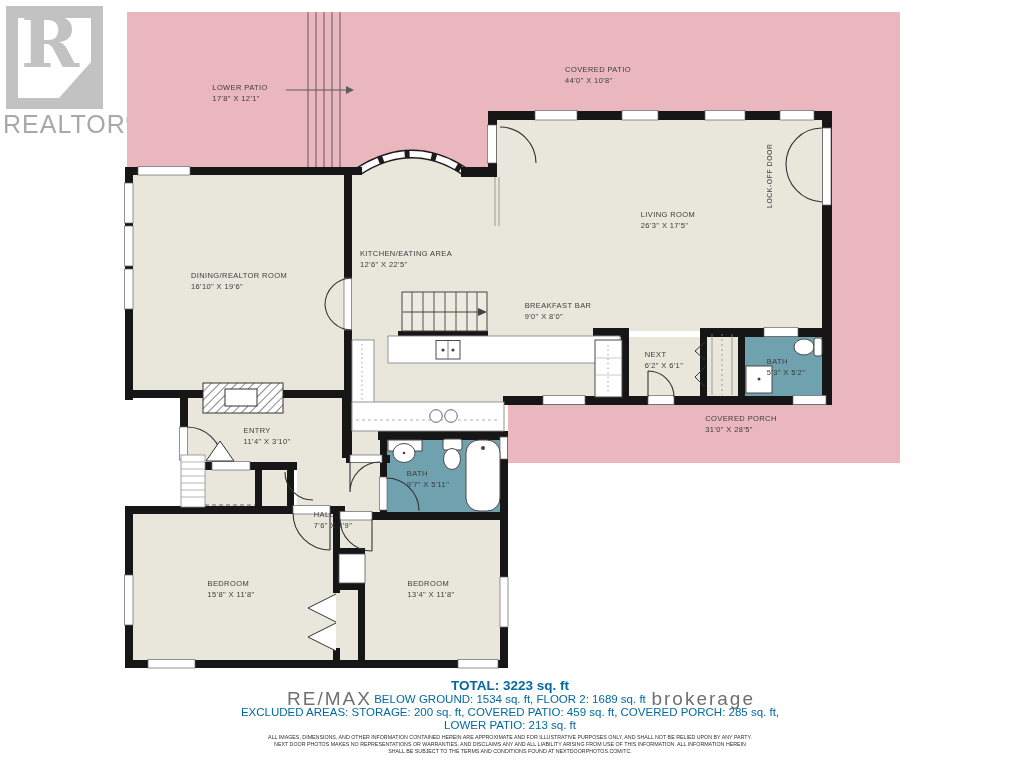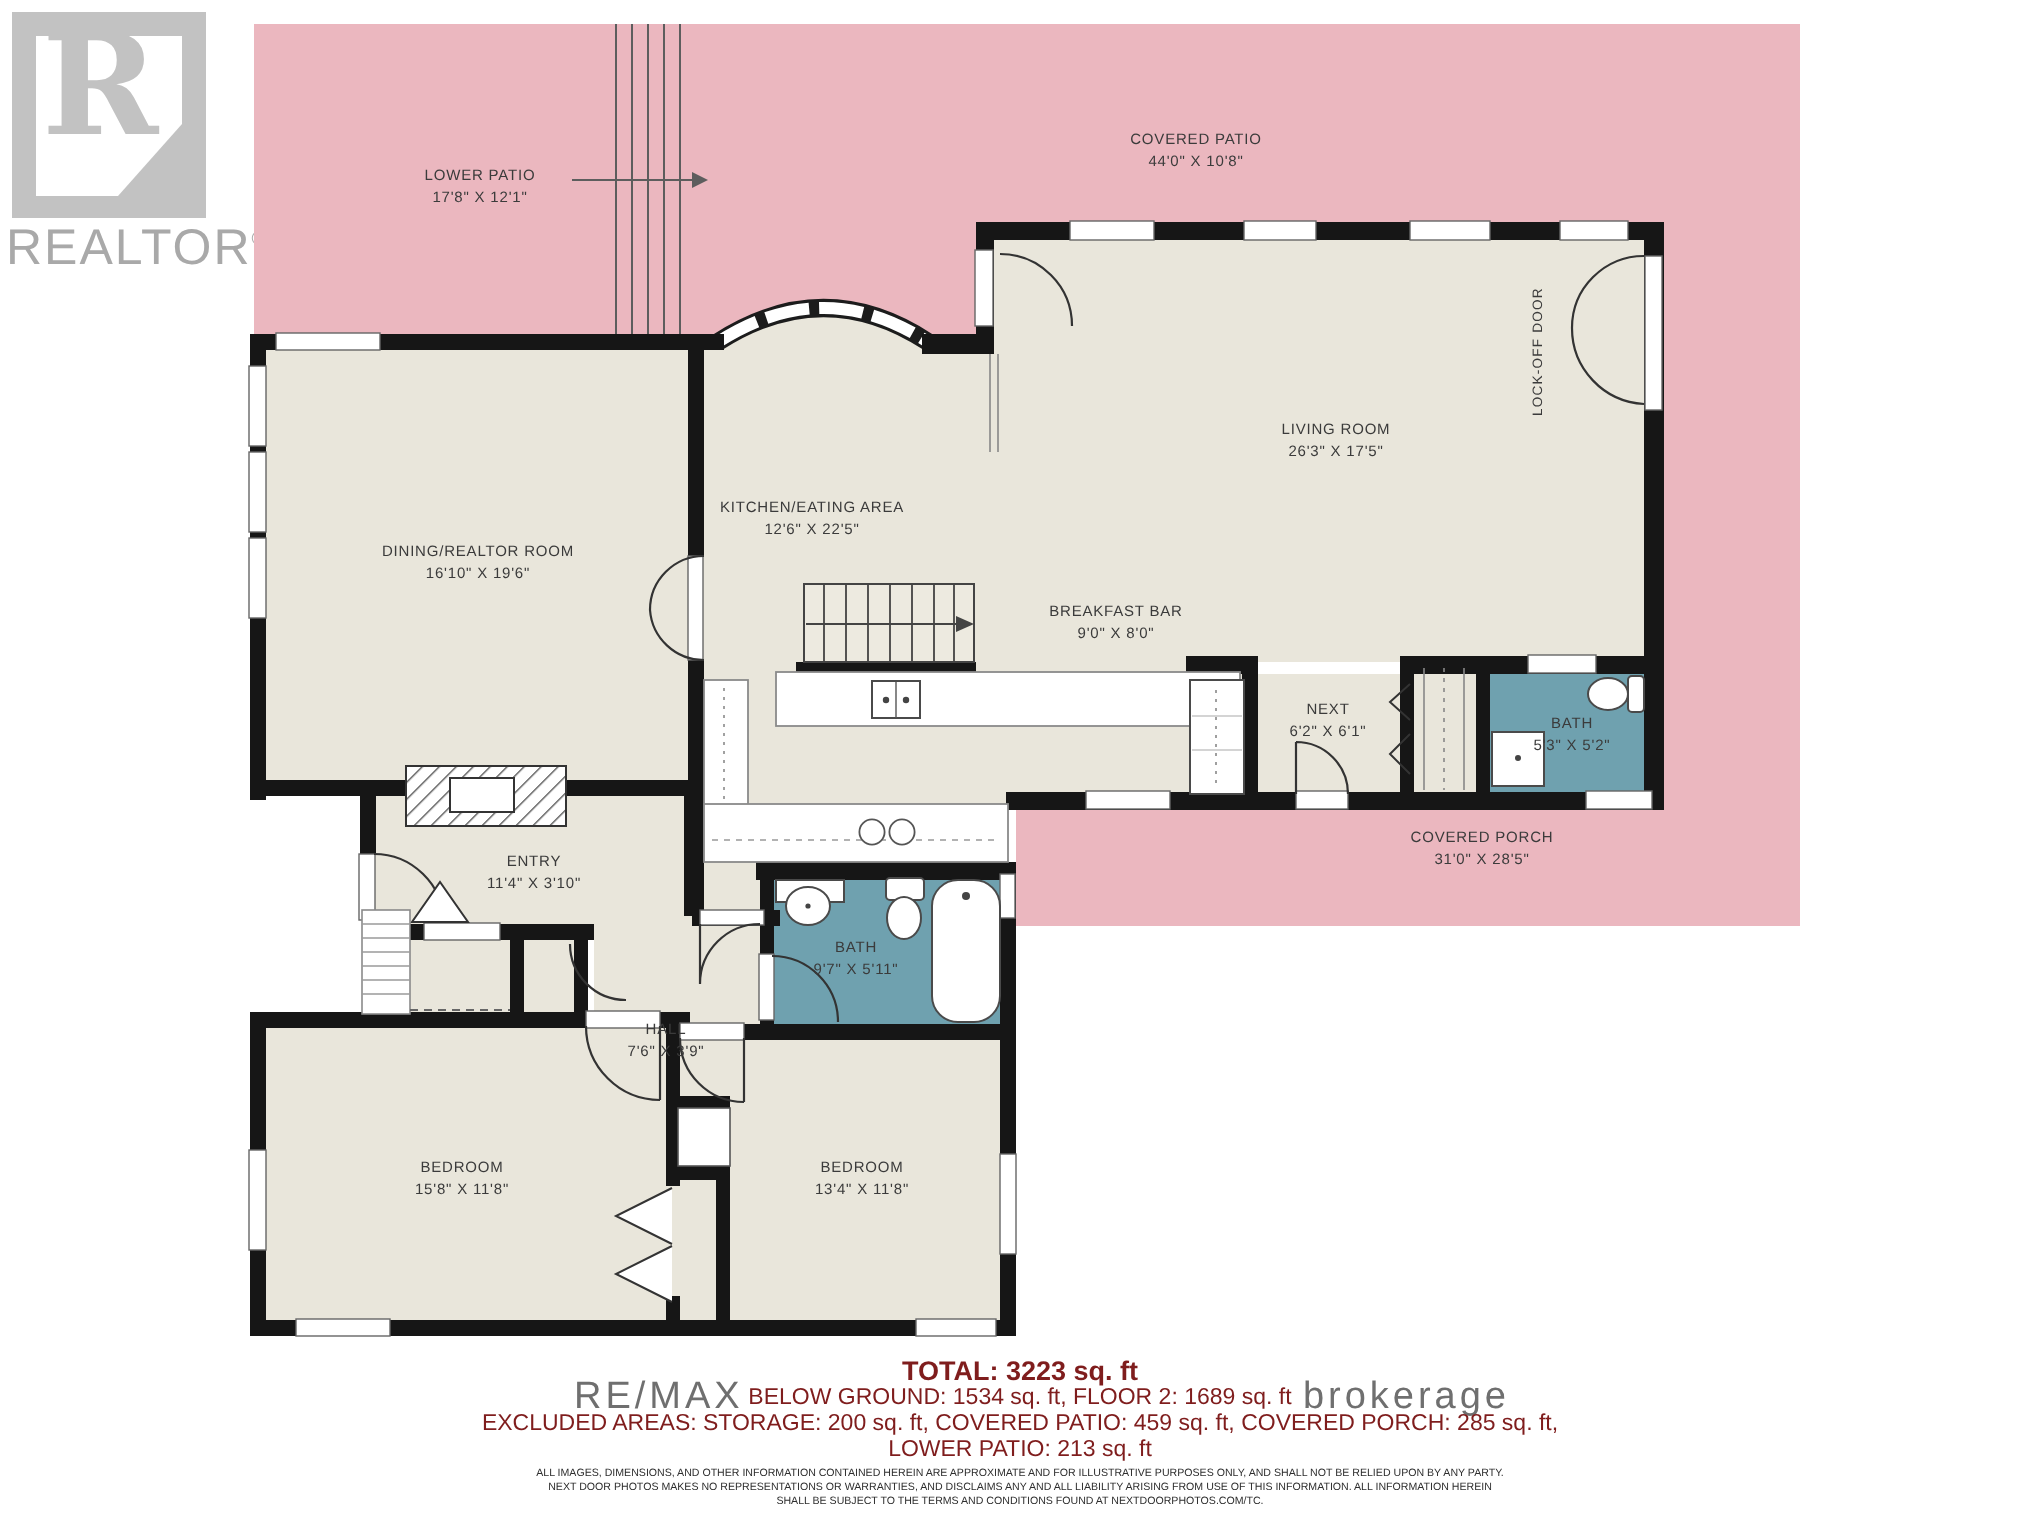--- a/index.html
+++ b/index.html
@@ -10,35 +10,35 @@
           font-family:"Liberation Sans",sans-serif;}
   .plan-svg{position:absolute;left:0;top:0;}
   .pink{fill:var(--pink);}
   .cream{fill:var(--cream);}
   .teal{fill:var(--teal);}
   .wall{fill:var(--wall);}
   .win{fill:#fff;stroke:#666;stroke-width:.7;}
   .door{fill:none;stroke:#333;stroke-width:1.1;}
   .fix{fill:#fff;stroke:#4a4a4a;stroke-width:1;}
   .ctr{fill:#fff;stroke:#8a8a8a;stroke-width:.9;}
-  .room-label{position:absolute;transform:translate(-50%,-50%);text-align:center;
+  .room-label{position:absolute;transform:translate(-50%,-50%);
     color:#3b3b3b;font-size:7.5px;font-weight:500;letter-spacing:.4px;line-height:11px;white-space:nowrap;}
   .vlabel{position:absolute;writing-mode:vertical-rl;transform:rotate(180deg);
     color:#3b3b3b;font-size:6.8px;font-weight:500;letter-spacing:.6px;white-space:nowrap;}
   .logo-box{position:absolute;left:6px;top:6px;width:97px;height:103px;background:#c2c2c2;}
   .logo-inner{position:absolute;left:12px;top:12px;right:12px;bottom:11px;background:#fff;overflow:hidden;}
   .logo-r{position:absolute;left:3px;top:-10px;font-family:"DejaVu Serif",serif;font-weight:bold;
     font-size:70px;color:#c2c2c2;line-height:1;}
   .logo-tri{position:absolute;right:0;bottom:0;width:0;height:0;
     border-left:32px solid transparent;border-bottom:36px solid #c2c2c2;}
   .logo-text{position:absolute;left:3px;top:110px;font-size:25px;color:#a9a9a9;letter-spacing:1px;}
   .logo-text sup{font-size:10px;}
   .watermark{position:absolute;left:287px;top:688px;width:468px;display:flex;justify-content:space-between;
     font-size:19px;color:#404040;letter-spacing:2px;opacity:.75;z-index:0;}
-  .summary{position:absolute;left:0;top:678px;width:1020px;text-align:center;z-index:1;color:#7f1d1d;}
+  .summary{position:absolute;left:0;top:678px;width:1020px;text-align:center;z-index:1;color:#0369a1;}
   .summary .total{font-size:13.5px;font-weight:bold;line-height:15px;}
   .summary .line{font-size:11.5px;line-height:13px;}
   .disclaimer{position:absolute;left:0;top:734px;width:1020px;text-align:center;z-index:1;
     font-size:5.3px;line-height:7.2px;color:#2e2e2e;}
 </style>
 </head>
 <body>
 
 <div class="canvas">
 

